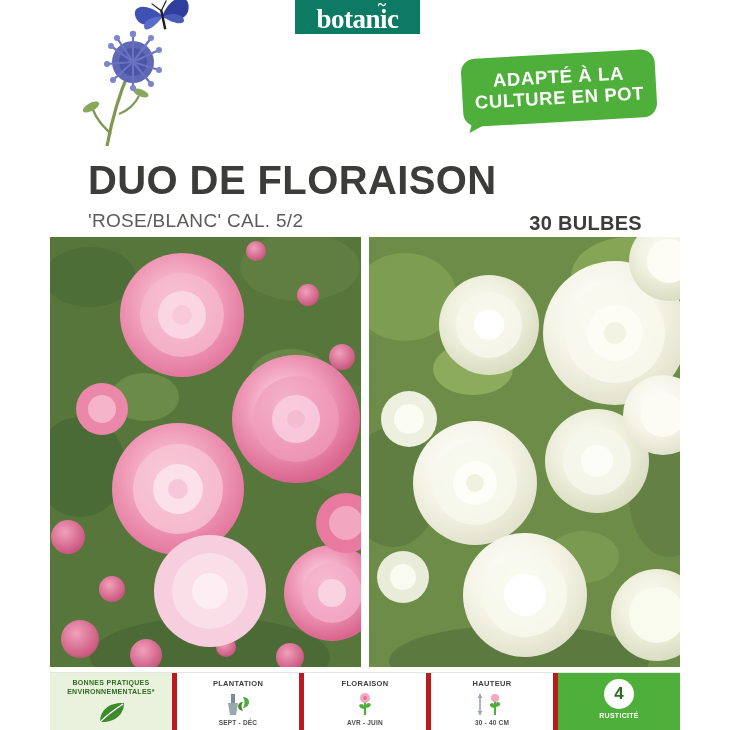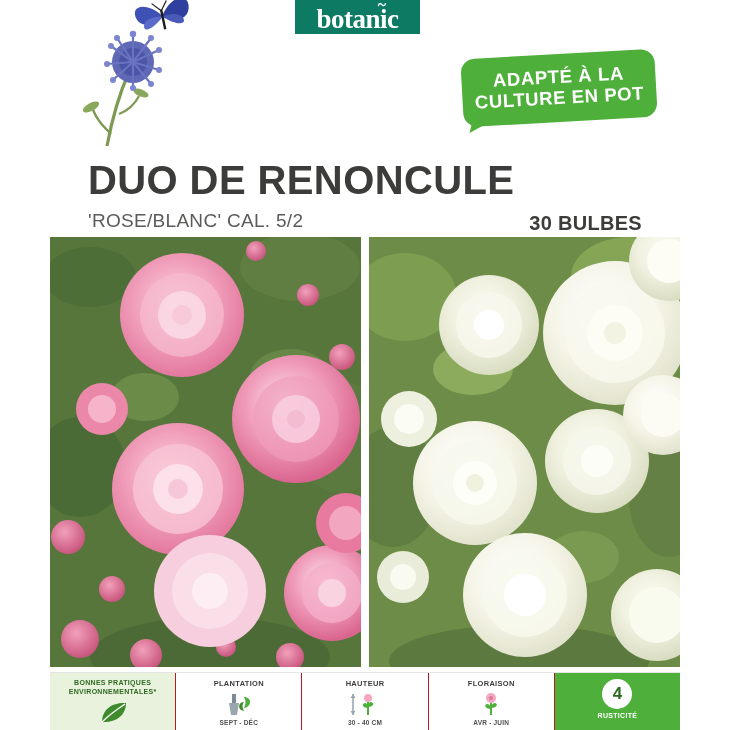--- a/index.html
+++ b/index.html
@@ -143,21 +143,21 @@
   .icon-strip {
     position: absolute;
     left: 50px; top: 672px;
     width: 630px; height: 58px;
     display: flex;
     border-top: 1px solid #e4e4e4;
   }
   .icon-cell {
     flex: 1 1 0;
     position: relative;
-    border-right: 1px solid #b91c1c;
+    border-right: 5px solid #b91c1c;
     padding-top: 6px;
     text-align: center;
   }
   .icon-cell:last-child { border-right: none; }
   .icon-cell .cell-title {
     font-size: 7.5px;
     font-weight: bold;
     color: #3c3c3b;
     letter-spacing: 0.3px;
     line-height: 1.25;
@@ -267,21 +267,21 @@
       </g>
     </svg>
   </div>
 
   <div class="badge">
     <div class="badge-line">ADAPTÉ À LA</div>
     <div class="badge-line">CULTURE EN POT</div>
   </div>
   <div class="badge-tail"></div>
 
-  <div class="title">DUO DE RENONCULE</div>
+  <div class="title">DUO DE FLORAISON</div>
   <div class="subtitle">'ROSE/BLANC' CAL. 5/2</div>
   <div class="count">30 BULBES</div>
 
   <div class="photos">
 
     <div class="photo photo-pink">
       <svg width="100%" height="100%" viewBox="0 0 311 430" preserveAspectRatio="none">
         <defs>
           <radialGradient id="pg1" cx="45%" cy="40%" r="62%">
             <stop offset="0%" stop-color="#fbdbe6"></stop>
@@ -455,49 +455,49 @@
           <path d="M10 3 L14 3 L14 12 L10 12 Z" fill="#7c8b95"></path>
           <path d="M7 12 L17 12 L15 24 L9 24 Z" fill="#9aa7af"></path>
           <path d="M22 6 C 30 6, 30 16, 22 17 C 24 12, 24 10, 22 6 Z" fill="#4eb03b"></path>
           <path d="M22 11 C 16 11, 15 19, 22 20 C 20 16, 20 14, 22 11 Z" fill="#3f8a2c"></path>
         </svg>
       </div>
       <div class="cell-sub">SEPT - DÉC</div>
     </div>
 
     <div class="icon-cell">
+      <div class="cell-title">FLORAISON</div>
+      <div class="glyph">
+        <svg width="34" height="26" viewBox="0 0 34 26">
+          <line x1="17" y1="24" x2="17" y2="11" stroke="#4eb03b" stroke-width="2"></line>
+          <path d="M17 18 C 11 18, 9 13, 14 13 C 16 14, 17 16, 17 18 Z" fill="#4eb03b"></path>
+          <path d="M17 17 C 23 17, 25 12, 20 12 C 18 13, 17 15, 17 17 Z" fill="#4eb03b"></path>
+          <circle cx="17" cy="7" r="5" fill="#f3a7c1"></circle>
+          <circle cx="17" cy="7" r="2" fill="#e2749b"></circle>
+        </svg>
+      </div>
+      <div class="cell-sub">AVR - JUIN</div>
+    </div>
+
+    <div class="icon-cell">
       <div class="cell-title">HAUTEUR</div>
       <div class="glyph">
         <svg width="34" height="26" viewBox="0 0 34 26">
           <line x1="5" y1="3" x2="5" y2="24" stroke="#9aa7af" stroke-width="1.6"></line>
           <path d="M5 3 l-2.5 4 h5 Z" fill="#9aa7af"></path>
           <path d="M5 24 l-2.5 -4 h5 Z" fill="#9aa7af"></path>
           <line x1="20" y1="24" x2="20" y2="10" stroke="#4eb03b" stroke-width="2"></line>
           <path d="M20 17 C 14 17, 13 12, 18 12 C 19 13, 20 15, 20 17 Z" fill="#4eb03b"></path>
           <path d="M20 16 C 26 16, 27 11, 22 11 C 21 12, 20 14, 20 16 Z" fill="#4eb03b"></path>
           <circle cx="20" cy="7" r="4" fill="#f3a7c1"></circle>
         </svg>
       </div>
       <div class="cell-sub">30 - 40 CM</div>
     </div>
 
-    <div class="icon-cell">
-      <div class="cell-title">FLORAISON</div>
-      <div class="glyph">
-        <svg width="34" height="26" viewBox="0 0 34 26">
-          <line x1="17" y1="24" x2="17" y2="11" stroke="#4eb03b" stroke-width="2"></line>
-          <path d="M17 18 C 11 18, 9 13, 14 13 C 16 14, 17 16, 17 18 Z" fill="#4eb03b"></path>
-          <path d="M17 17 C 23 17, 25 12, 20 12 C 18 13, 17 15, 17 17 Z" fill="#4eb03b"></path>
-          <circle cx="17" cy="7" r="5" fill="#f3a7c1"></circle>
-          <circle cx="17" cy="7" r="2" fill="#e2749b"></circle>
-        </svg>
-      </div>
-      <div class="cell-sub">AVR - JUIN</div>
-    </div>
-
     <div class="icon-cell cell-zone">
       <div class="zone-circle">4</div>
       <div class="zone-label">RUSTICITÉ</div>
     </div>
 
   </div>
 
 </div>
 
 </body></html>

